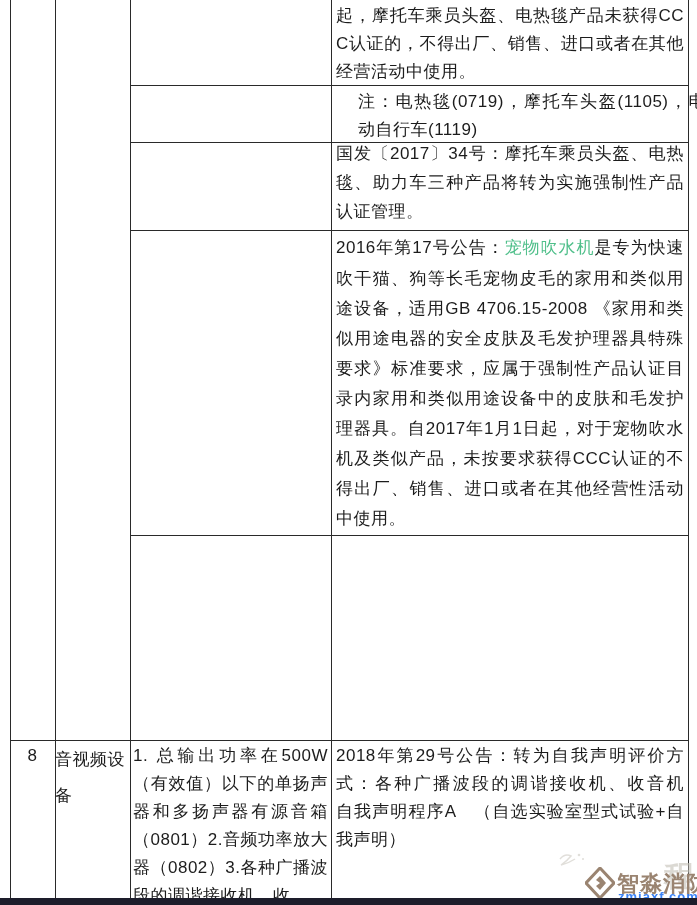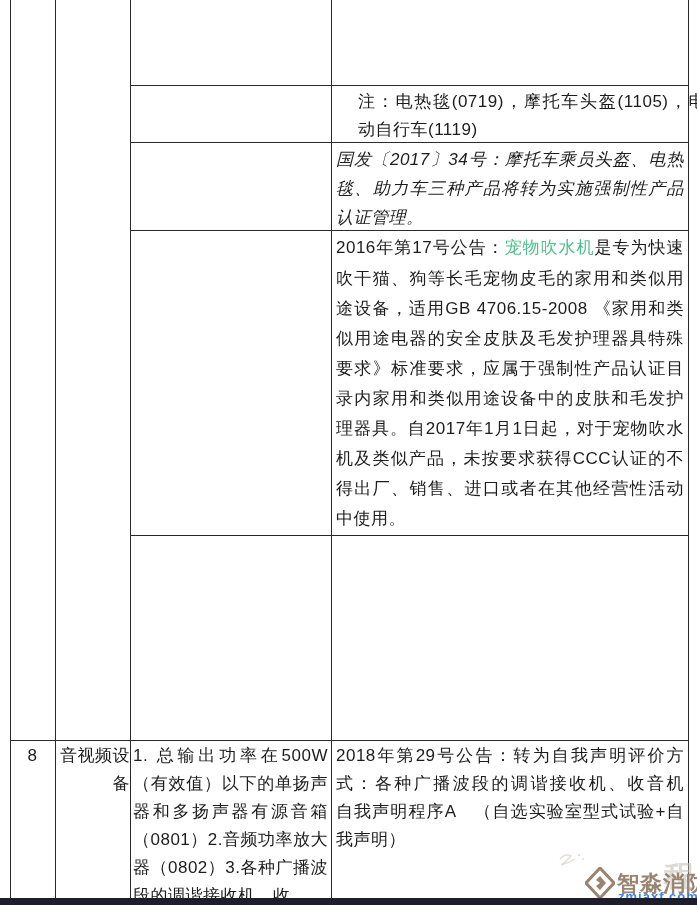--- a/index.html
+++ b/index.html
@@ -17,26 +17,26 @@
     position:absolute;
     font-size:17px;
     letter-spacing:0.5px;
     text-align:justify;
     overflow:hidden;
     word-break:break-all;
   }
   .c4{left:336px;width:348px;line-height:28px;}
   .c4-0{top:2px;height:82px;}
   .c4-1{top:88px;height:52px;line-height:28px;margin-left:22px;}
-  .c4-2{top:145px;height:84px;line-height:29px;font-style:italic;}
+  .c4-2{top:139px;height:84px;line-height:29px;}
   .c4-3{top:233px;height:300px;line-height:30px;}
   .c4-4{top:538px;height:200px;line-height:25.5px;}
   .green{color:#4fbf8a;font-family:Liberation Mono, monospace;}
   .r8-num{left:10px;top:742px;width:45px;height:160px;text-align:center;line-height:28px;}
-  .r8-cat{left:55px;top:742px;width:75px;height:160px;text-align:right;line-height:28px;}
+  .r8-cat{left:55px;top:742px;width:75px;height:160px;text-align:left;line-height:36px;}
   .r8-prod{left:133px;top:742px;width:195px;height:163px;line-height:28px;}
   .r8-ann{top:742px;height:156px;}
   .bottom-bar{position:absolute;left:0;top:898px;width:697px;height:7px;background:#1d1d2b;}
   .watermark{position:absolute;left:545px;top:845px;width:150px;height:58px;}
   .wm-faint-char{
     position:absolute;left:119px;top:11px;
     font-size:30px;font-weight:bold;color:#c9c5bd;opacity:.65;letter-spacing:0;
   }
   .wm-scribble{position:absolute;left:12px;top:6px;opacity:.55;}
   .wm-logo{position:absolute;left:40px;top:22px;}
@@ -59,20 +59,21 @@
   <div class="vline" style="left:130px"></div>
   <div class="vline" style="left:331px"></div>
   <div class="vline" style="left:688px"></div>
 
   <div class="hline" style="left:130px;top:85px;width:558px"></div>
   <div class="hline" style="left:130px;top:142px;width:558px"></div>
   <div class="hline" style="left:130px;top:230px;width:558px"></div>
   <div class="hline" style="left:130px;top:535px;width:558px"></div>
   <div class="hline" style="left:10px;top:740px;width:678px"></div>
 
+  <div class="cell c4 c4-0"><span>起，摩托车乘员头盔、电热毯产品未获得CCC认证的，不得出厂、销售、进口或者在其他经营活动中使用。</span><span class="green"></span><span></span></div>
 
   <div class="cell c4 c4-1"><span>注：电热毯(0719)，摩托车头盔(1105)，电动自行车(1119)</span><span class="green"></span><span></span></div>
 
   <div class="cell c4 c4-2"><span>国发〔2017〕34号：摩托车乘员头盔、电热毯、助力车三种产品将转为实施强制性产品认证管理。</span><span class="green"></span><span></span></div>
 
   <div class="cell c4 c4-3"><span>2016年第17号公告：</span><span class="green">宠物吹水机</span><span>是专为快速吹干猫、狗等长毛宠物皮毛的家用和类似用途设备，适用GB 4706.15-2008 《家用和类似用途电器的安全皮肤及毛发护理器具特殊要求》标准要求，应属于强制性产品认证目录内家用和类似用途设备中的皮肤和毛发护理器具。自2017年1月1日起，对于宠物吹水机及类似产品，未按要求获得CCC认证的不得出厂、销售、进口或者在其他经营性活动中使用。</span></div>
 
 
   <div class="cell r8-num">8</div>
   <div class="cell r8-cat">音视频设备</div>

